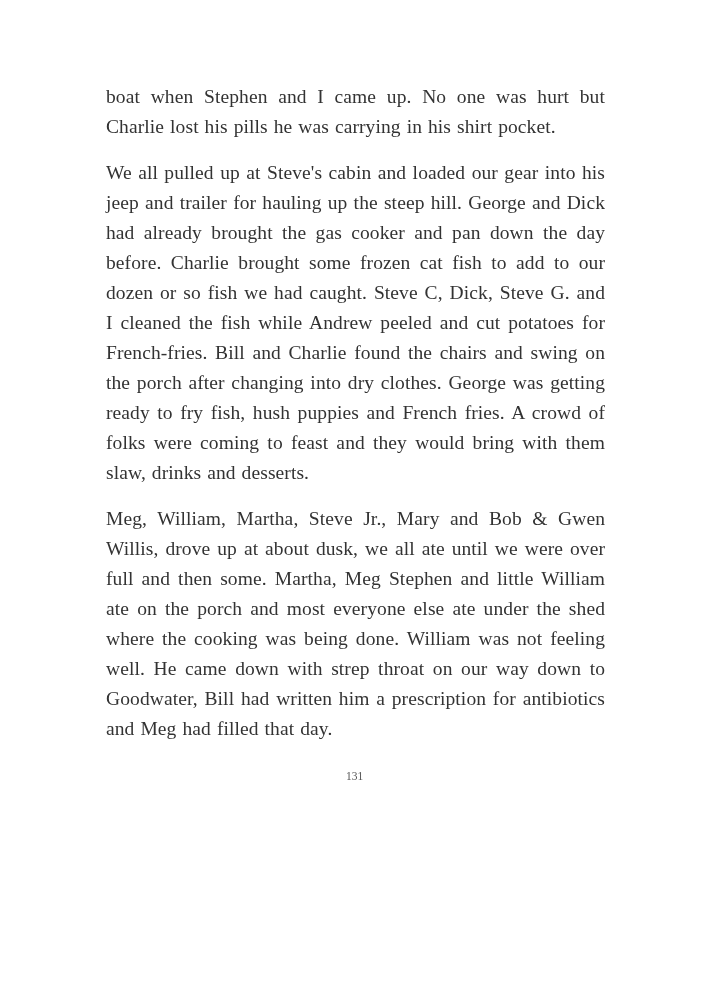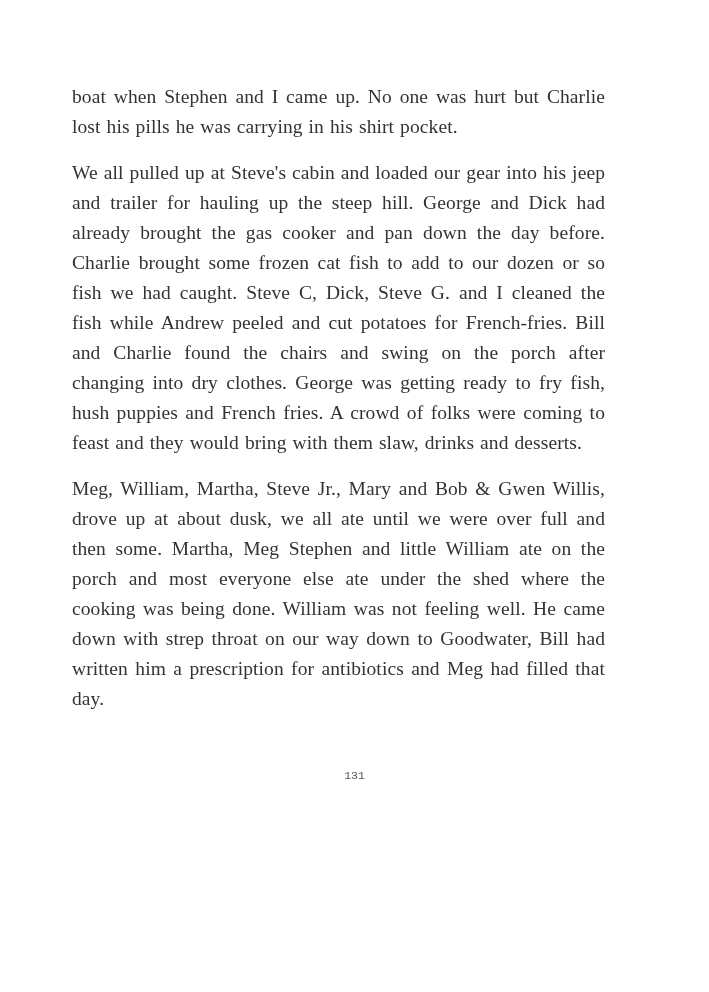--- a/index.html
+++ b/index.html
@@ -15,21 +15,21 @@
     color: #333333;
   }
   .page {
     position: absolute;
     top: 0;
     left: 0;
     width: 709px;
     height: 820px;
     background: #ffffff;
     box-sizing: border-box;
-    padding: 82px 104px 0 72px;
+    padding: 82px 104px 0 106px;
   }
   .doc-body p {
     margin: 0 0 16px 0;
     font-size: 19.5px;
     line-height: 30px;
     text-align: justify;
     text-justify: inter-word;
     letter-spacing: 0.1px;
     word-spacing: 1px;
   }
@@ -38,21 +38,20 @@
     margin-top: 6px;
   }
   .page-number {
     position: absolute;
     bottom: 38px;
     left: 0;
     width: 709px;
     text-align: center;
     font-size: 11.5px;
     color: #555555;
-    font-family: Liberation Mono, monospace;
   }
 </style>
 </head>
 <body>
 
 <div class="page">
   <div class="doc-body">
     <p>boat when Stephen and I came up. No one was hurt but Charlie lost his pills he was carrying in his shirt pocket.</p>
     <p>We all pulled up at Steve's cabin and loaded our gear into his jeep and trailer for hauling up the steep hill. George and Dick had already brought the gas cooker and pan down the day before. Charlie brought some frozen cat fish to add to our dozen or so fish we had caught. Steve C, Dick, Steve G. and I cleaned the fish while Andrew peeled and cut potatoes for French-fries. Bill and Charlie found the chairs and swing on the porch after changing into dry clothes. George was getting ready to fry fish, hush puppies and French fries. A crowd of folks were coming to feast and they would bring with them slaw, drinks and desserts.</p>
     <p>Meg, William, Martha, Steve Jr., Mary and Bob &amp; Gwen Willis, drove up at about dusk, we all ate until we were over full and then some. Martha, Meg Stephen and little William ate on the porch and most everyone else ate under the shed where the cooking was being done. William was not feeling well. He came down with strep throat on our way down to Goodwater, Bill had written him a prescription for antibiotics and Meg had filled that day.</p>

